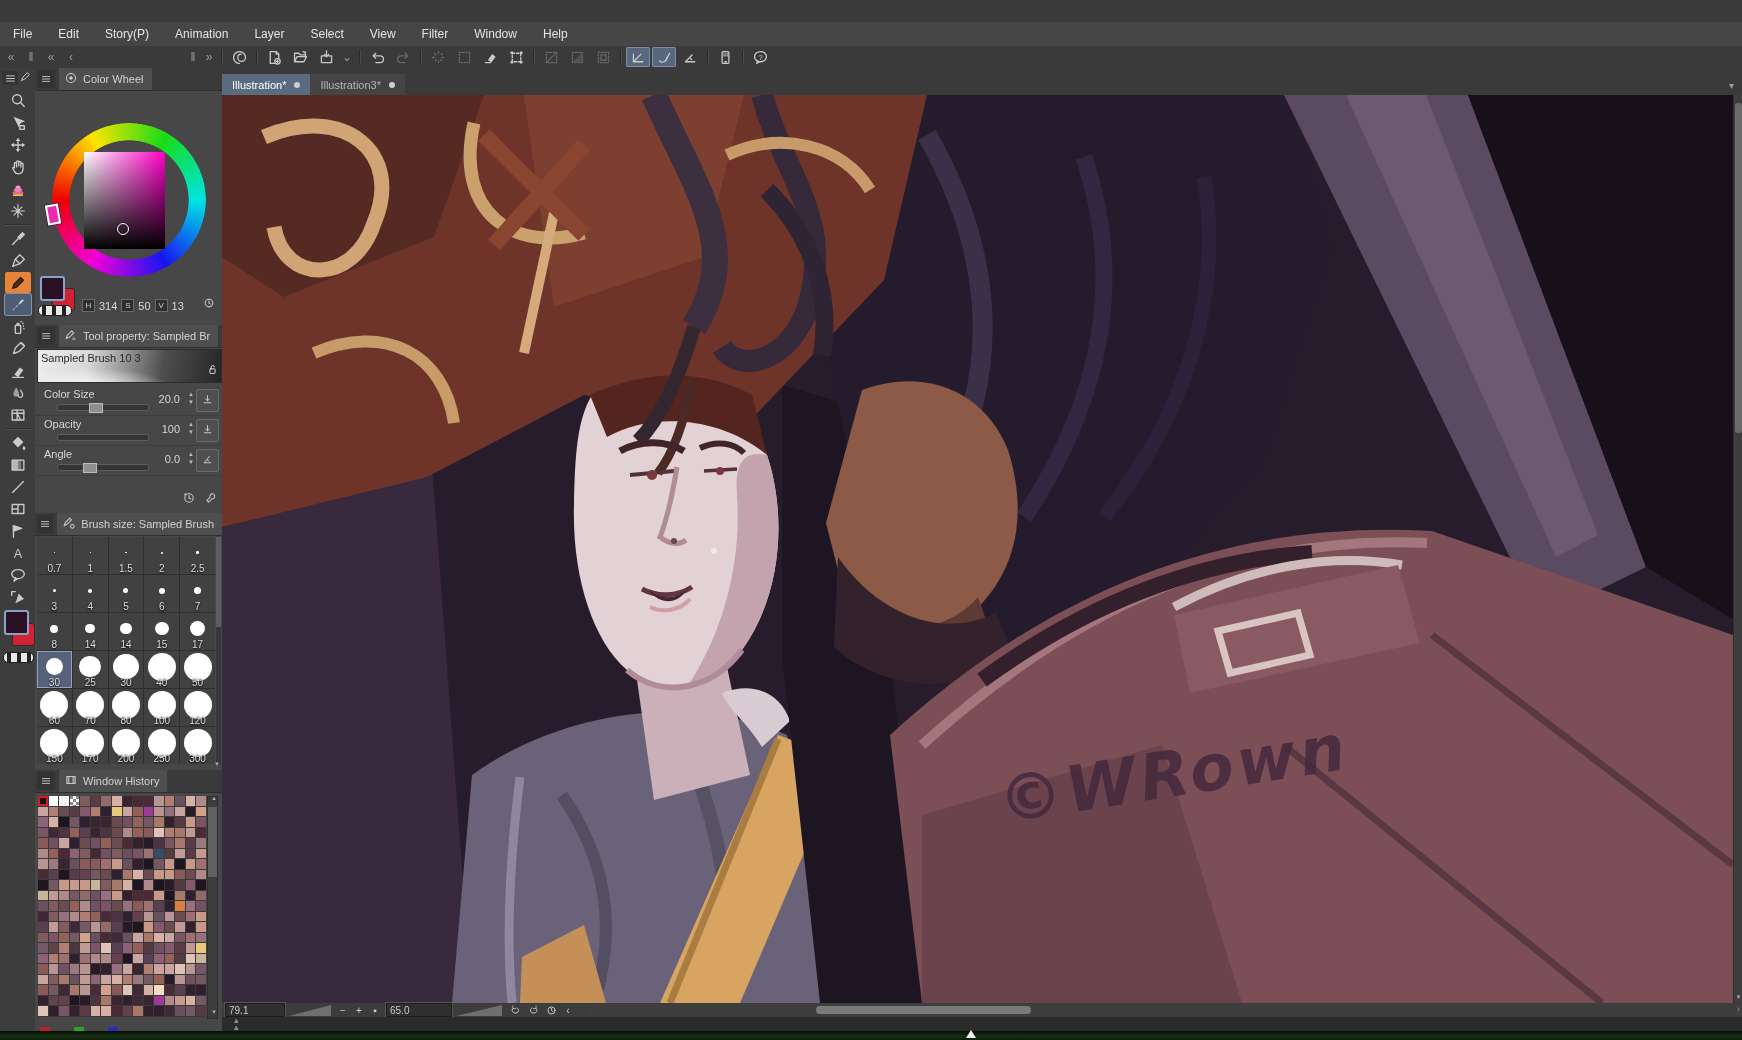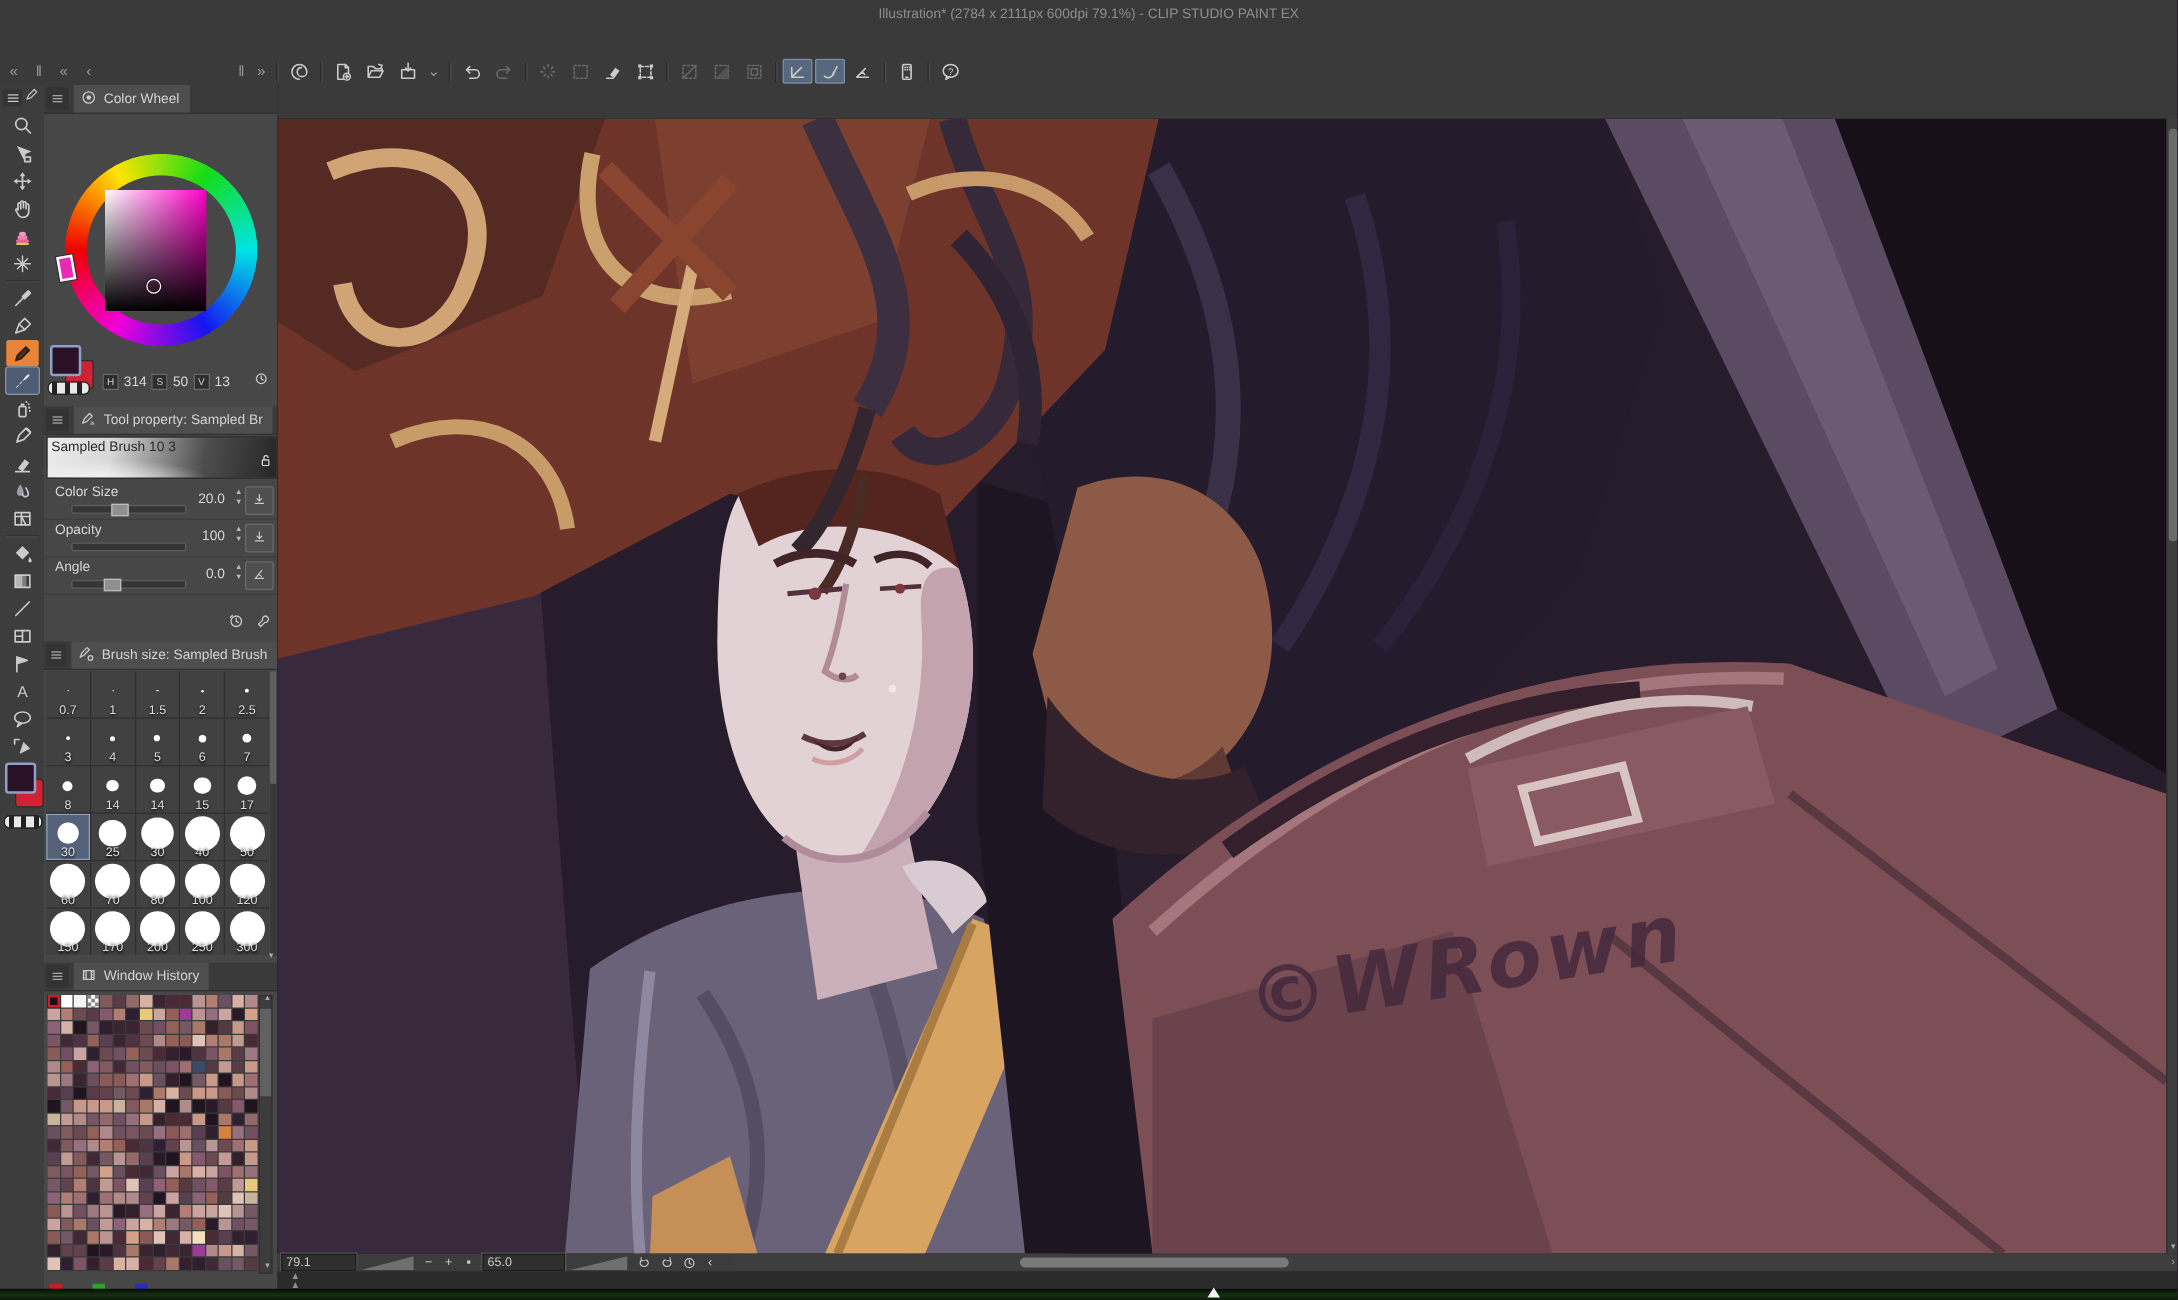--- a/index.html
+++ b/index.html
@@ -112,24 +112,33 @@
   .understrip{position:absolute;left:222px;top:1017px;width:1520px;height:14px;background:#2b2b2b;}
   .chev2{position:absolute;left:12px;top:0;color:#8f8f8f;font-size:9px;line-height:7px;text-align:center;}
   .taskstrip{position:absolute;left:0px;top:1031px;width:1742px;height:9px;background:linear-gradient(to bottom,#060b06,#153012 55%,#0b1d0a);}
   .cursor-tri{position:absolute;left:966px;top:1030px;width:0;height:0;border-left:5px solid transparent;border-right:5px solid transparent;border-bottom:8px solid #f2f2f2;}
 </style>
 </head>
 <body>
 
 <div id="app">
 
-  <div class="titlebar">
-    <span>Illustration* (2784 x 2111px 600dpi 79.1%)  - CLIP STUDIO PAINT EX</span>
-  </div>
-
+
+  <div class="menubar" id="menubar">
+      <div class="mi">File</div>
+      <div class="mi">Edit</div>
+      <div class="mi">Story(P)</div>
+      <div class="mi">Animation</div>
+      <div class="mi">Layer</div>
+      <div class="mi">Select</div>
+      <div class="mi">View</div>
+      <div class="mi">Filter</div>
+      <div class="mi">Window</div>
+      <div class="mi">Help</div>
+    </div>
 
   <div class="cmdbar" id="cmdbar">
       <div class="cgroup edge">
         <div class="cmd glyph">«</div>
         <div class="cmd glyph">‖</div>
         <div class="cmd glyph">«</div>
         <div class="cmd glyph">‹</div>
       </div>
       <div class="cgroup">
         <div class="cmd glyph">‖</div>
@@ -1062,20 +1071,31 @@
       <div class="parrow" style="top:24px;right:4px;">▴</div>
       <div class="parrow" style="top:238px;right:4px;">▾</div>
       <div class="rgbrow" id="rgbrow">
           <span style="background: rgb(196, 32, 32); left: 5px;"></span>
           <span style="background: rgb(42, 165, 42); left: 39px;"></span>
           <span style="background: rgb(42, 42, 196); left: 73px;"></span>
         </div>
     </div>
   </div>
 
+  <div class="tabsbar">
+    <div class="dtab active">
+      <span>Illustration*</span>
+      <span class="tabdot"></span>
+    </div>
+    <div class="dtab">
+      <span>Illustration3*</span>
+      <span class="tabdot"></span>
+    </div>
+    <div class="tabmore">▾</div>
+  </div>
 
   <div class="canvas">
     <svg width="1511" height="908" viewBox="0 0 1511 908">
       <rect width="1511" height="908" fill="#271c2b"></rect>
       <path d="M0,420 L210,370 L250,908 L0,908 Z" fill="#382a3c"></path>
 
       <path d="M250,680 C340,615 470,598 565,640 L630,908 L230,908 Z" fill="#6a6278"></path>
       <path d="M340,700 C385,765 395,835 372,908" stroke="#544e63" stroke-width="12" fill="none"></path>
       <path d="M468,662 C502,745 512,825 506,908" stroke="#575166" stroke-width="14" fill="none"></path>
       <path d="M298,682 C288,762 284,842 290,908" stroke="#8d87a0" stroke-width="9" fill="none"></path>

